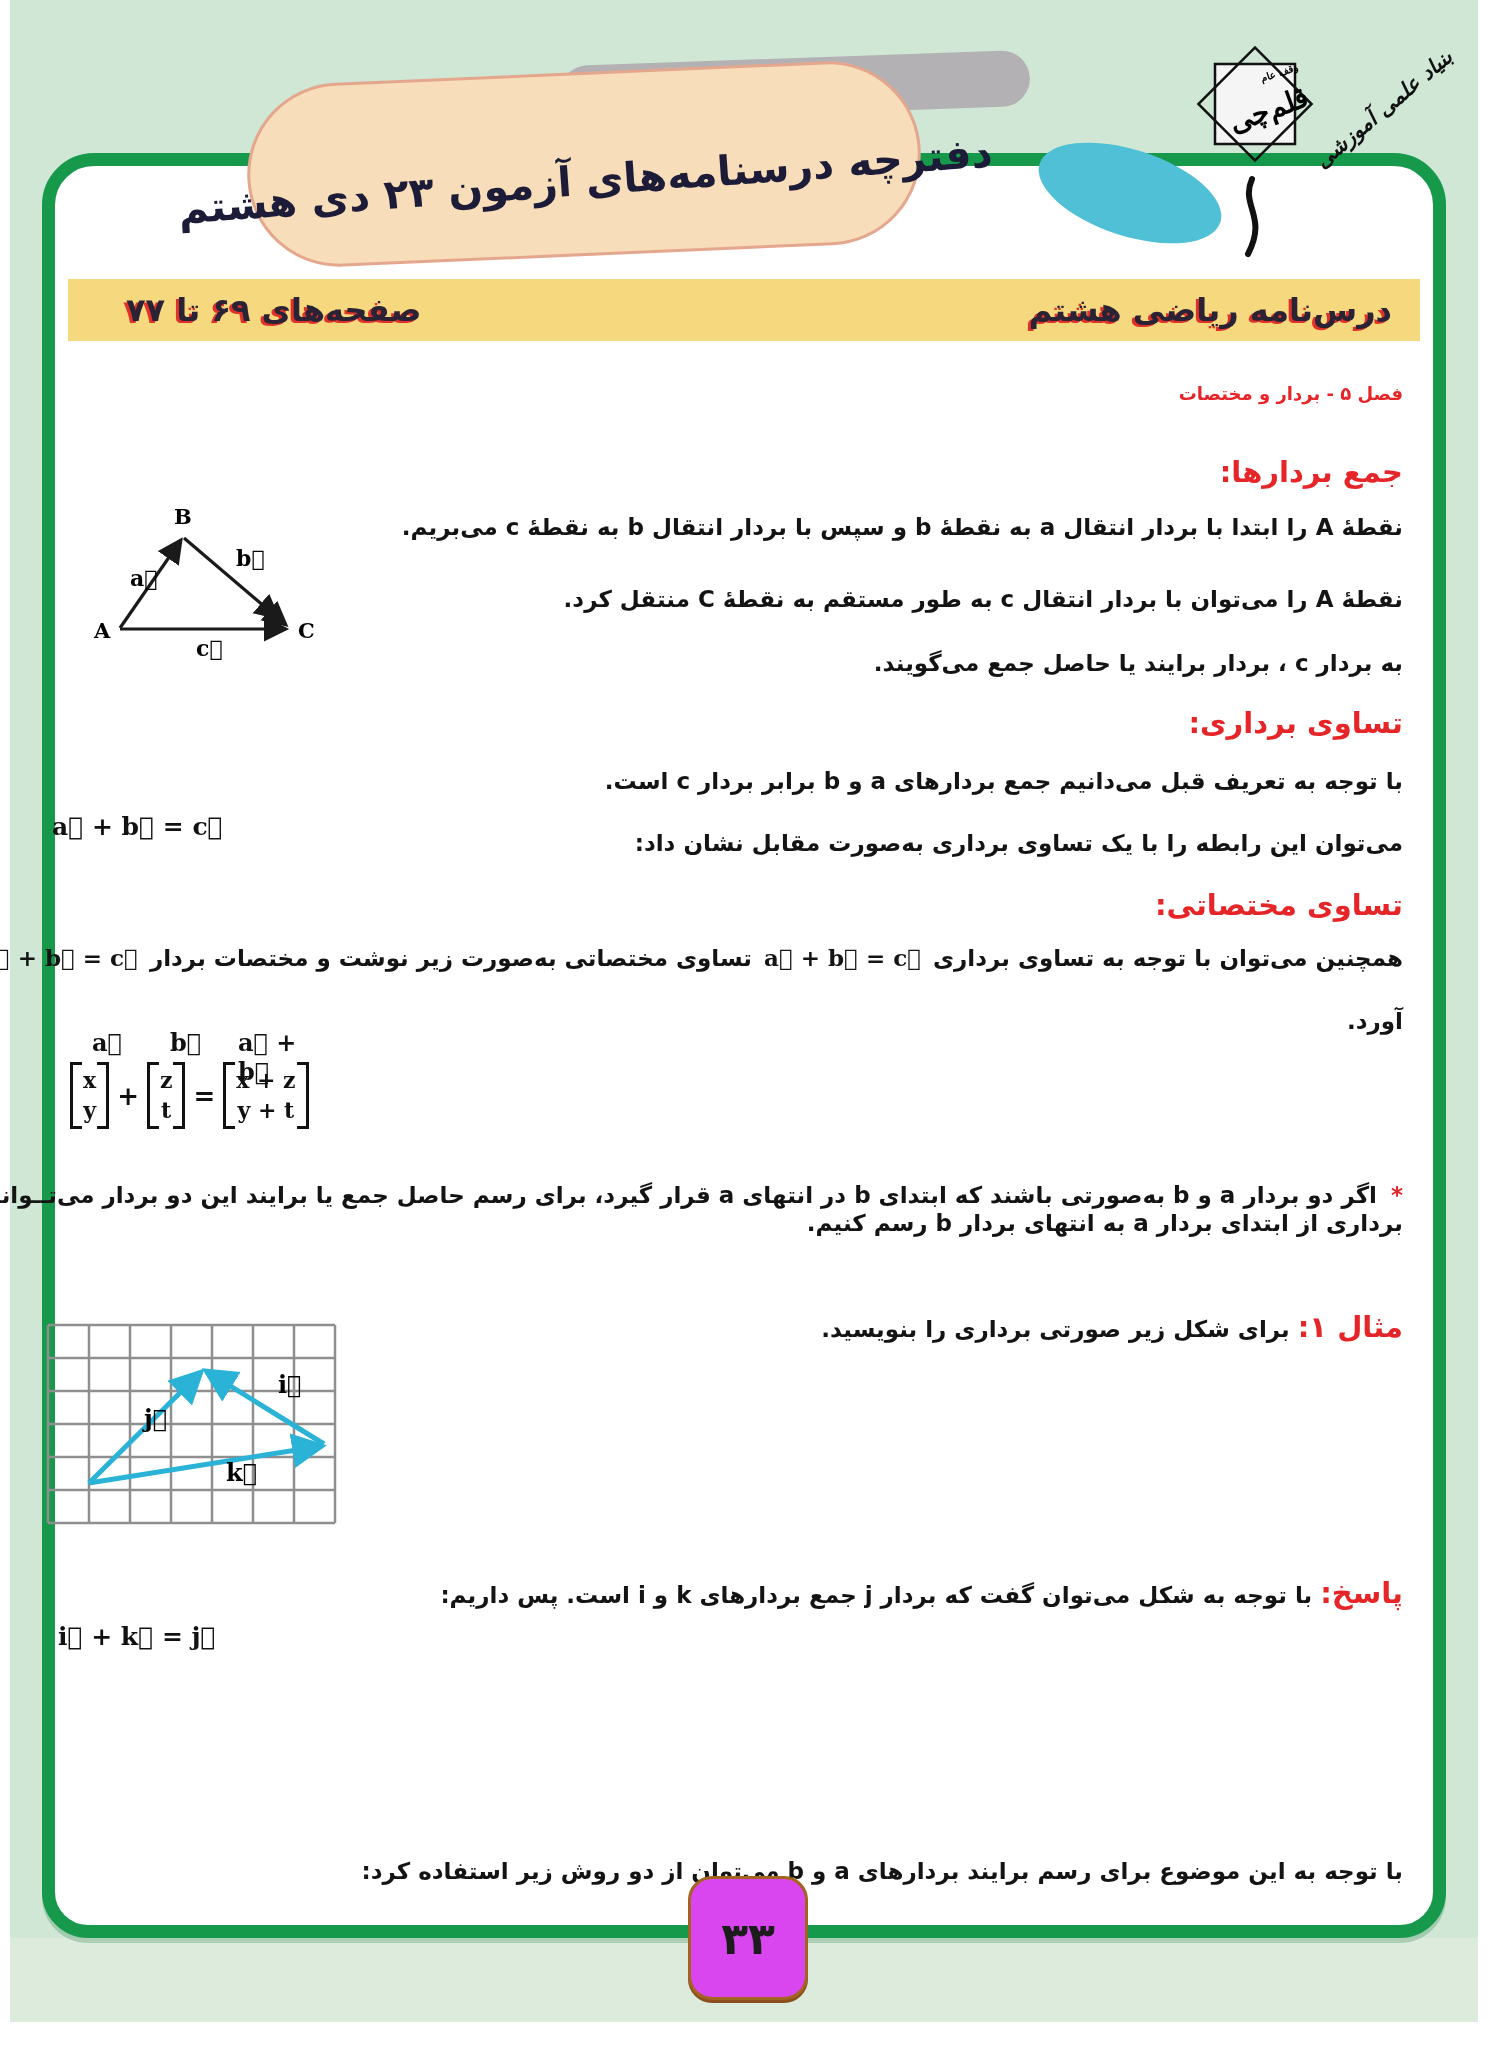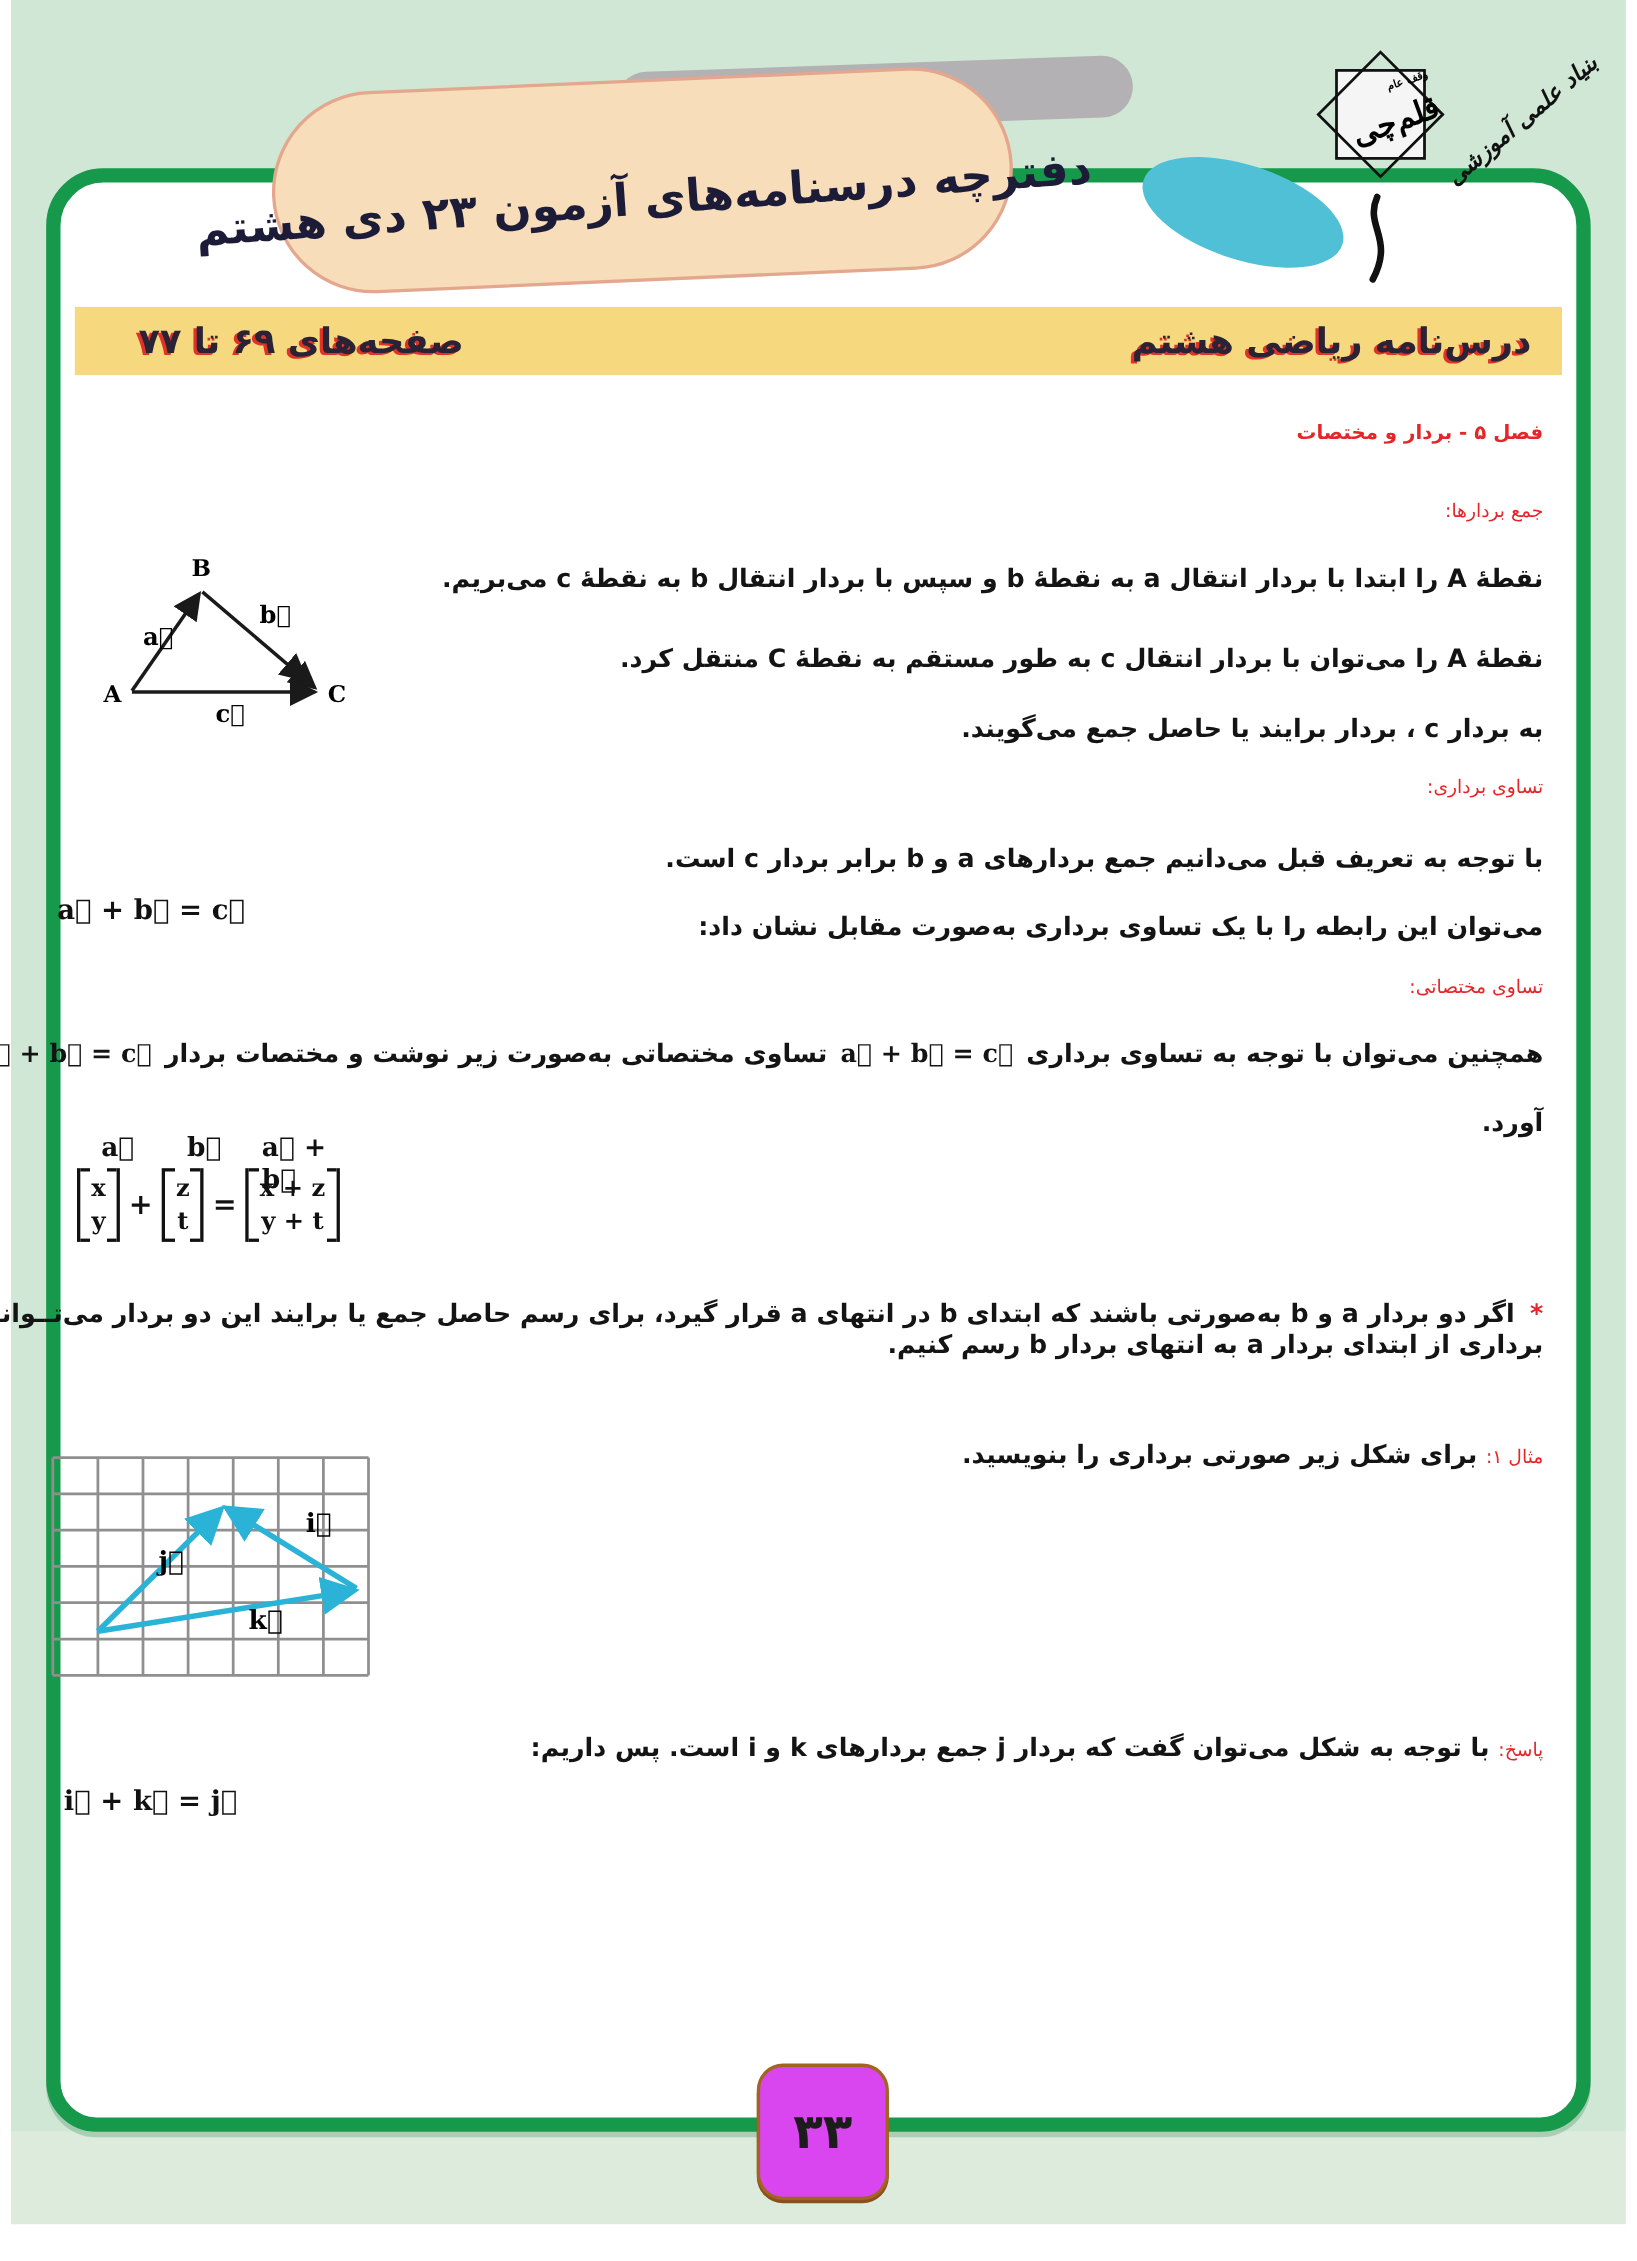--- a/index.html
+++ b/index.html
@@ -32,21 +32,21 @@
        display:flex;flex-direction:row-reverse;justify-content:space-between;align-items:center;
        padding:0;box-sizing:border-box;}
   .bar-label{font-size:32px;font-weight:800;color:#2a2336;direction:rtl;white-space:nowrap;
              text-shadow:-3px 2px 0 #e03228;}
   .bar-right{margin-right:28px;}
   .bar-left{margin-left:58px;}
   
   .line{position:absolute;right:85px;direction:rtl;white-space:nowrap;font-weight:700;
         font-size:23px;color:#141414;z-index:2;}
   .red{color:#e52528;}
-  .sec{font-size:17px;font-weight:400;}
+  .sec{font-size:29px;font-weight:700;}
   .chapter{font-size:18px;font-weight:800;}
   .star{color:#e52528;font-weight:800;margin-left:6px;}
   .math-inline{direction:ltr;unicode-bidi:isolate;font-family:"DejaVu Serif",serif;font-weight:700;
                padding:0 4px;}
   .eq{position:absolute;direction:ltr;font-family:"DejaVu Serif",serif;font-weight:700;
       font-size:25px;color:#111;z-index:2;white-space:nowrap;}
   
   .matrix{position:absolute;left:70px;top:1028px;direction:ltr;z-index:2;
           font-family:"DejaVu Serif",serif;color:#111;}
   .matrix-labels{position:relative;height:34px;font-size:24px;font-weight:700;}
@@ -219,18 +219,19 @@
   </svg>
 
   <div class="line" style="top:1576px;">
     <span class="red sec">پاسخ:</span>
     <span>با توجه به شکل می‌توان گفت که بردار j جمع بردارهای k و i است. پس داریم:</span>
   </div>
 
   <div class="eq" style="left:58px;top:1622px;">i⃗ + k⃗ = j⃗</div>
 
 
+  <div class="line" style="top:1858px;">با توجه به این موضوع برای رسم برایند بردارهای a و b می‌توان از دو روش زیر استفاده کرد:</div>
 
   <div class="pagebox">
     <span class="pagenum">۳۳</span>
   </div>
 
 </div>
 
 </body></html>

